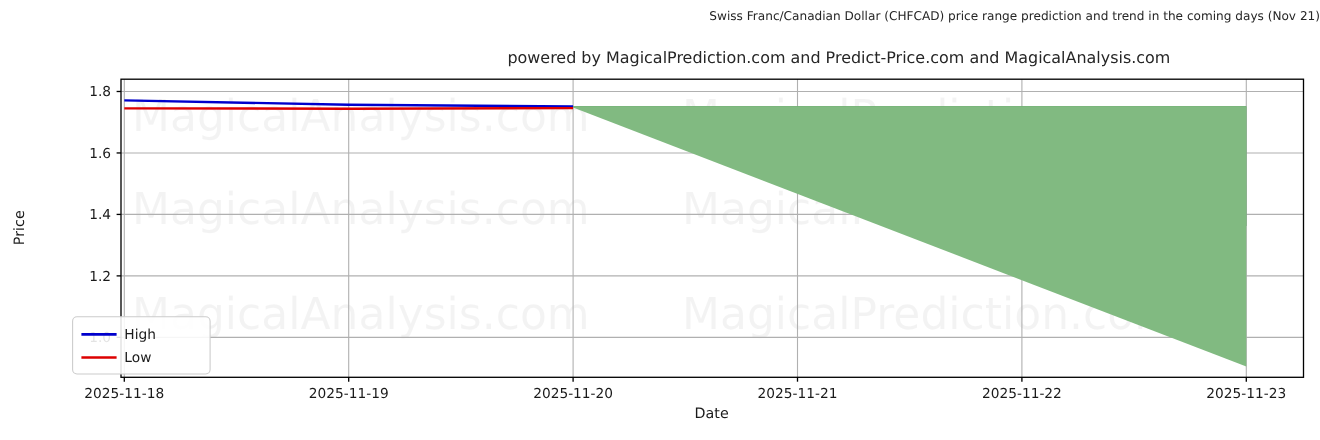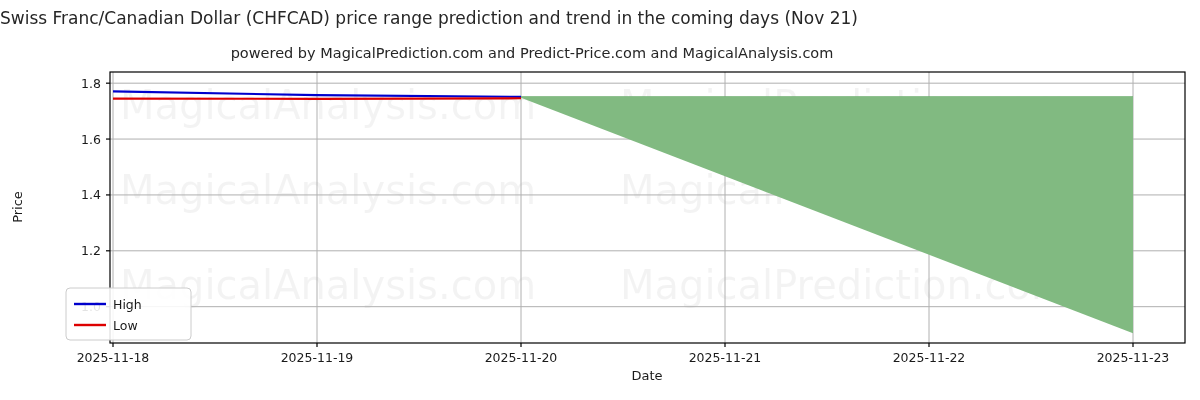--- a/index.html
+++ b/index.html
@@ -17,32 +17,32 @@
     position: relative;
     width: 1200px;
     height: 400px;
     background: #ffffff;
   }
   .title {
     position: absolute;
     left: 0;
     top: 8px;
     width: 1200px;
-    text-align: left;
-    font-size: 17px;
+    text-align: right;
+    font-size: 11px;
     color: #262626;
     font-family: "DejaVu Sans", sans-serif;
     white-space: nowrap;
   }
   .subtitle {
     position: absolute;
     left: 0;
     top: 45px;
     width: 1064px;
-    text-align: center;
+    text-align: right;
     font-size: 14.5px;
     color: #262626;
     font-family: "DejaVu Sans", sans-serif;
     white-space: nowrap;
   }
   svg.plot {
     position: absolute;
     left: 0;
     top: 0;
   }

